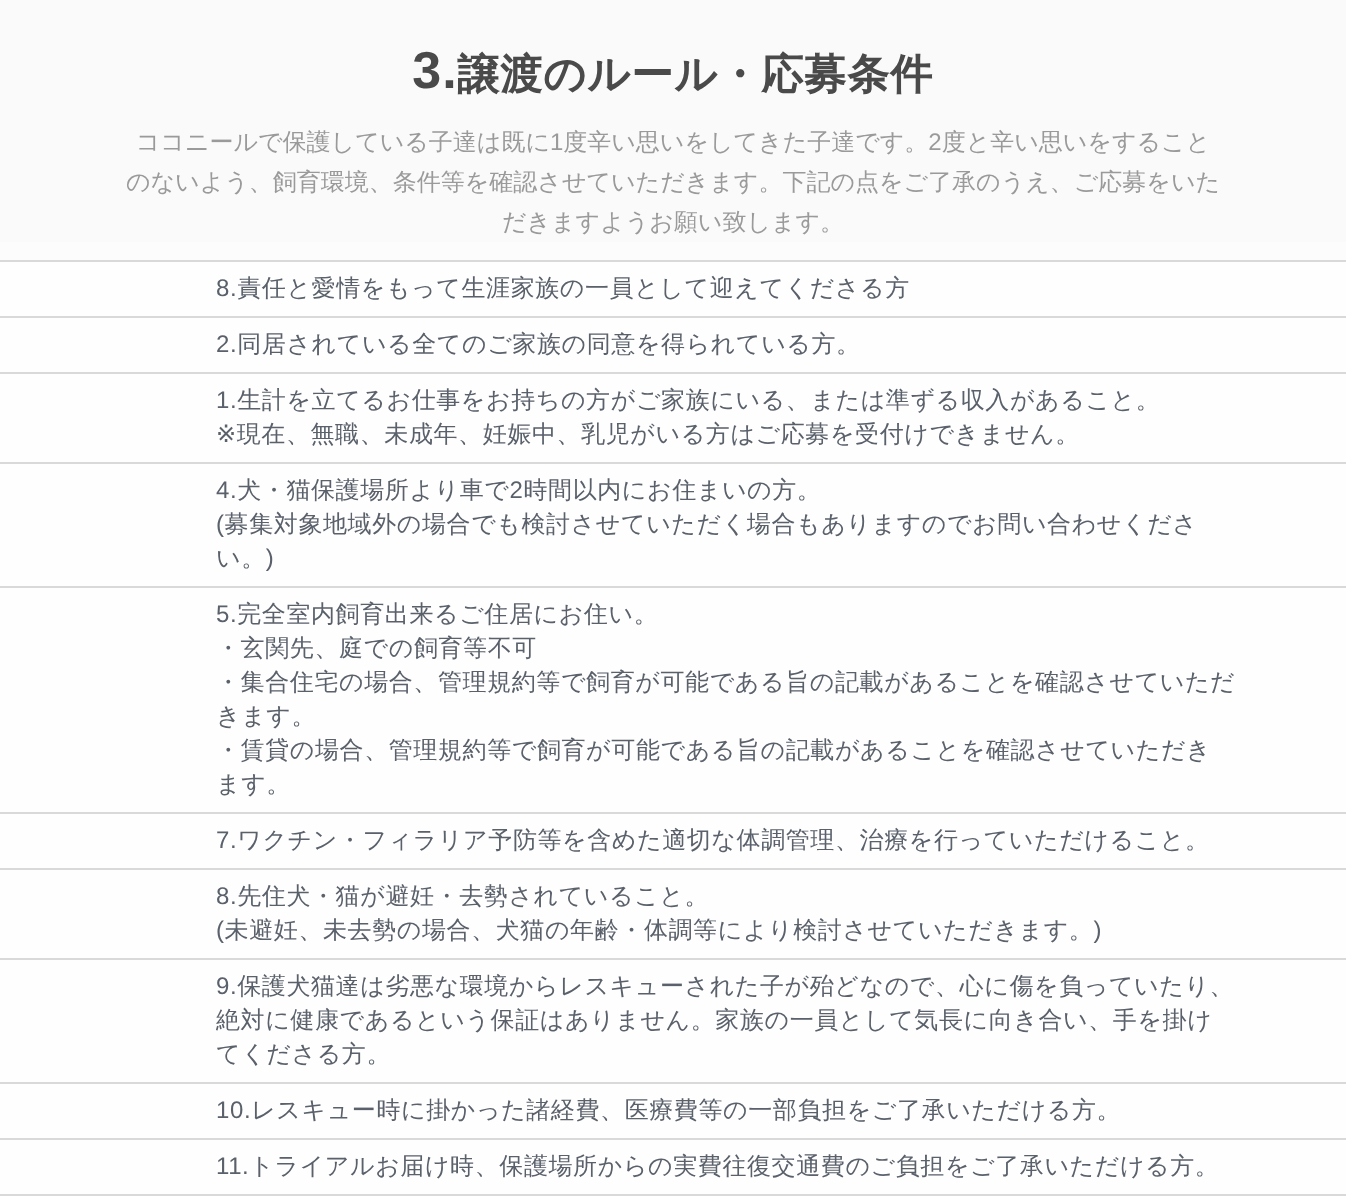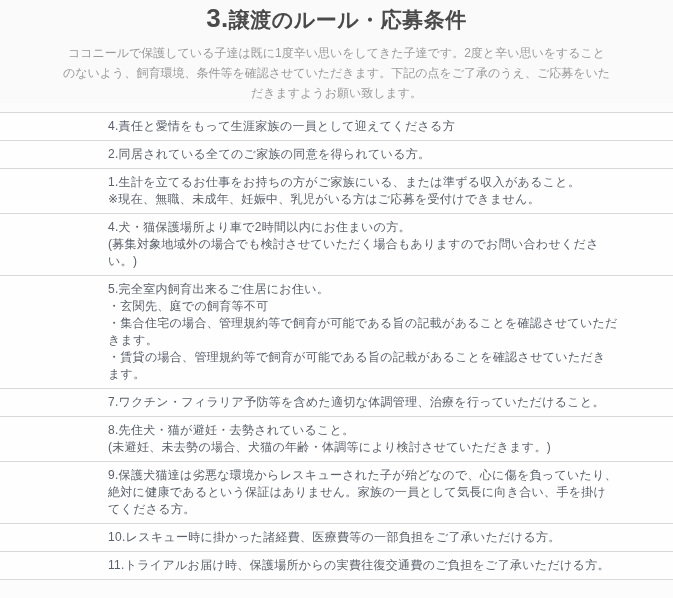--- a/index.html
+++ b/index.html
@@ -4,21 +4,21 @@
 <style>
   html,body{margin:0;padding:0;}
   body{
     width:673px;height:598px;overflow:hidden;
     background:#f6f5f5;
     font-family:"Liberation Sans","DejaVu Sans",sans-serif;
     -webkit-font-smoothing:antialiased;
   }
   .page{width:673px;height:598px;background:#fdfcfc;}
   
-  .header{padding-top:3px;text-align:center;background:#fbfafa;}
+  .header{padding-top:20px;text-align:center;background:#fbfafa;}
   .title{color:#4a4a4a;font-weight:bold;letter-spacing:.5px;line-height:30px;}
   .title .num{font-size:26px;}
   .title .txt{font-size:21px;}
   .intro{
     margin:6px auto 0 auto;max-width:548px;
     color:#9a9a9a;font-size:12px;line-height:20px;
   }
   
   .rules{margin-top:9px;border-top:1px solid #d9d9d9;}
   .rule-row{
@@ -37,21 +37,21 @@
 
   <div class="header">
     <div class="title">
       <span class="num">3.</span><span class="txt">譲渡のルール・応募条件</span>
     </div>
     <div class="intro">ココニールで保護している子達は既に1度辛い思いをしてきた子達です。2度と辛い思いをすることのないよう、飼育環境、条件等を確認させていただきます。下記の点をご了承のうえ、ご応募をいただきますようお願い致します。</div>
   </div>
 
   <div class="rules">
       <div class="rule-row">
-        <div class="rule-line">4.責任と愛情をもって生涯家族の一員として迎えてくださる方</div>
+        <div class="rule-line">8.責任と愛情をもって生涯家族の一員として迎えてくださる方</div>
       </div>
       <div class="rule-row">
         <div class="rule-line">2.同居されている全てのご家族の同意を得られている方。</div>
       </div>
       <div class="rule-row">
         <div class="rule-line">1.生計を立てるお仕事をお持ちの方がご家族にいる、または準ずる収入があること。</div>
         <div class="rule-line">※現在、無職、未成年、妊娠中、乳児がいる方はご応募を受付けできません。</div>
       </div>
       <div class="rule-row">
         <div class="rule-line">4.犬・猫保護場所より車で2時間以内にお住まいの方。</div>

